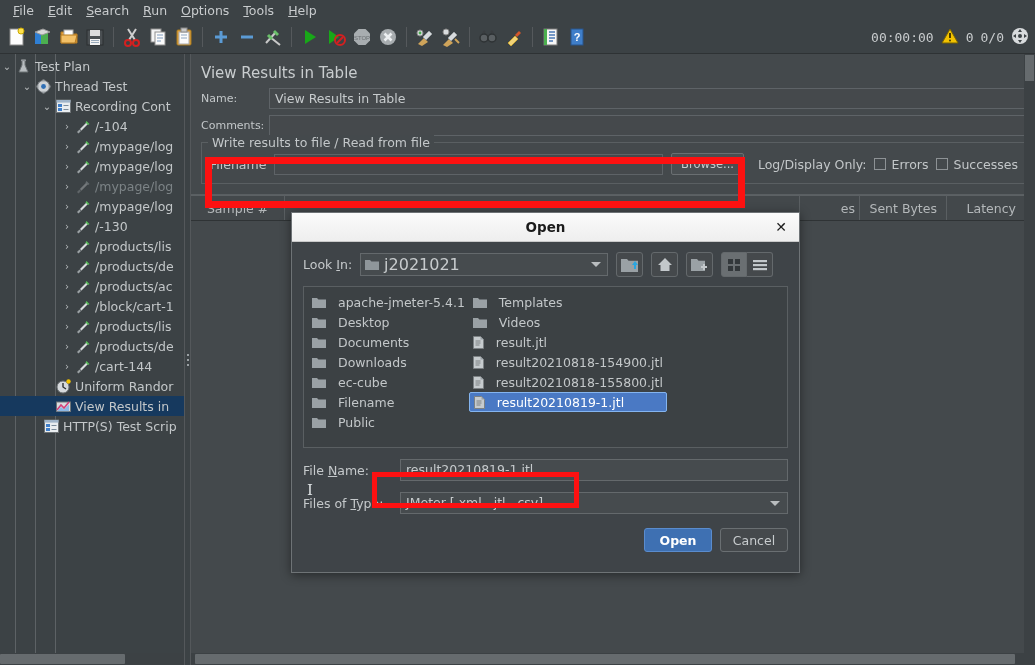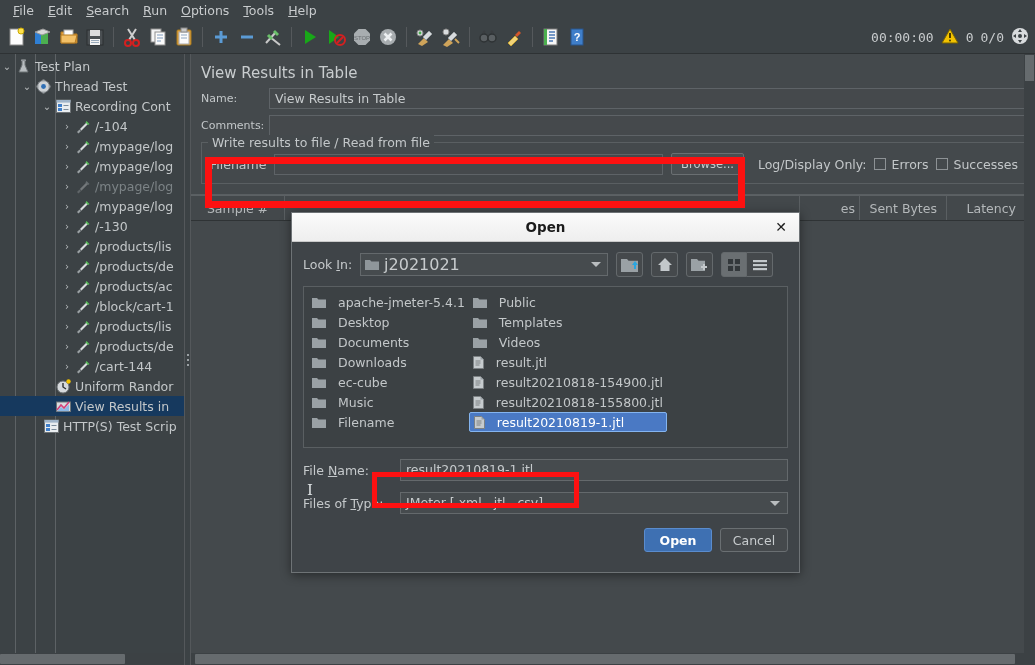--- a/index.html
+++ b/index.html
@@ -714,28 +714,20 @@
               </svg>
             </span>
             <span class="fl">ec-cube</span>
           </div>
           <div class="fitem">
             <span style="display: flex;">
               <svg width="14" height="11" viewBox="0 0 14 11">
                 <path d="M0 1h5l1.4 1.6H14V11H0z" fill="#9aa1a5"></path>
               </svg>
             </span>
-            <span class="fl">Music</span>
-          </div>
-          <div class="fitem">
-            <span style="display: flex;">
-              <svg width="14" height="11" viewBox="0 0 14 11">
-                <path d="M0 1h5l1.4 1.6H14V11H0z" fill="#9aa1a5"></path>
-              </svg>
-            </span>
             <span class="fl">Filename</span>
           </div>
           <div class="fitem">
             <span style="display: flex;">
               <svg width="14" height="11" viewBox="0 0 14 11">
                 <path d="M0 1h5l1.4 1.6H14V11H0z" fill="#9aa1a5"></path>
               </svg>
             </span>
             <span class="fl">Public</span>
           </div>

